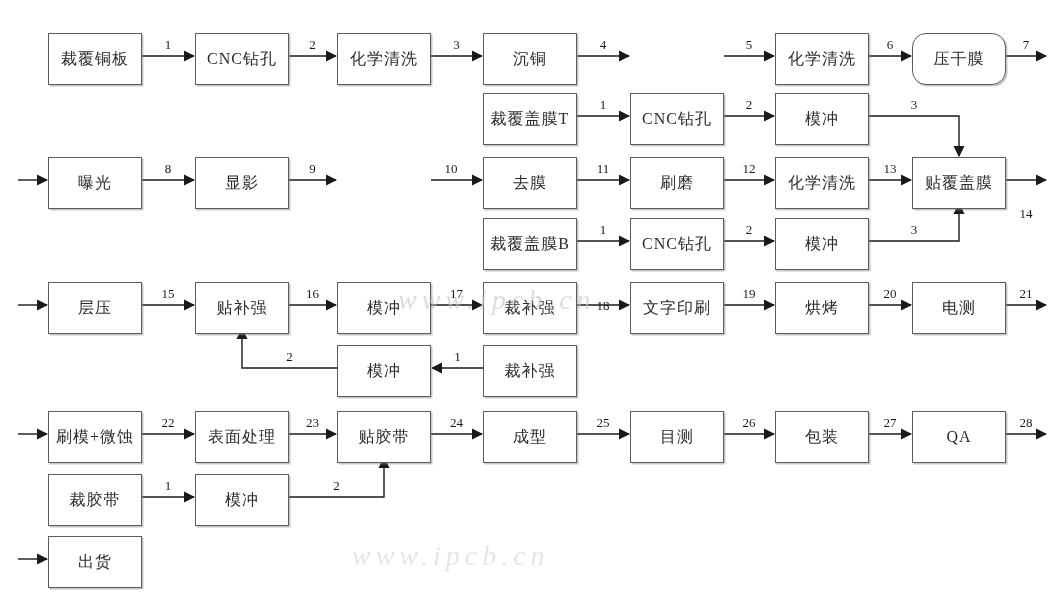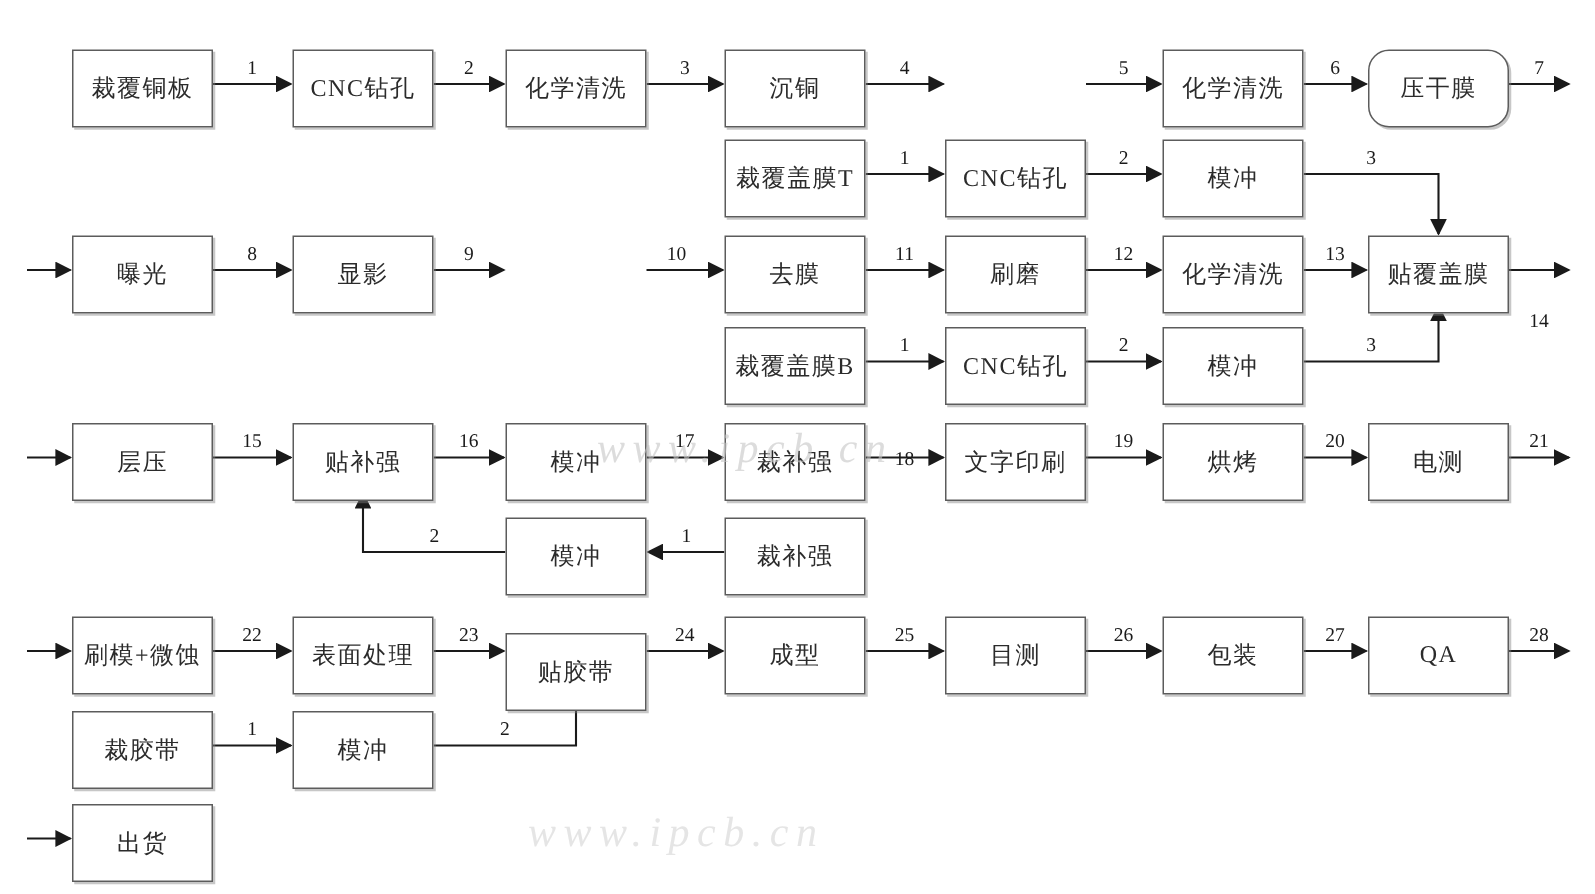--- a/index.html
+++ b/index.html
@@ -96,21 +96,21 @@
     <div class="node" style="left: 195px; top: 282px;">贴补强</div>
     <div class="node" style="left: 337px; top: 282px;">模冲</div>
     <div class="node" style="left: 483px; top: 282px;">裁补强</div>
     <div class="node" style="left: 630px; top: 282px;">文字印刷</div>
     <div class="node" style="left: 775px; top: 282px;">烘烤</div>
     <div class="node" style="left: 912px; top: 282px;">电测</div>
     <div class="node" style="left: 337px; top: 345px;">模冲</div>
     <div class="node" style="left: 483px; top: 345px;">裁补强</div>
     <div class="node" style="left: 48px; top: 411px;">刷模+微蚀</div>
     <div class="node" style="left: 195px; top: 411px;">表面处理</div>
-    <div class="node" style="left: 337px; top: 422px;">贴胶带</div>
+    <div class="node" style="left: 337px; top: 411px;">贴胶带</div>
     <div class="node" style="left: 483px; top: 411px;">成型</div>
     <div class="node" style="left: 630px; top: 411px;">目测</div>
     <div class="node" style="left: 775px; top: 411px;">包装</div>
     <div class="node" style="left: 912px; top: 411px;">QA</div>
     <div class="node" style="left: 48px; top: 474px;">裁胶带</div>
     <div class="node" style="left: 195px; top: 474px;">模冲</div>
     <div class="node" style="left: 48px; top: 536px;">出货</div>
     <div class="num" style="left: 168px; top: 37px;">1</div>
     <div class="num" style="left: 312.5px; top: 37px;">2</div>
     <div class="num" style="left: 456.5px; top: 37px;">3</div>

